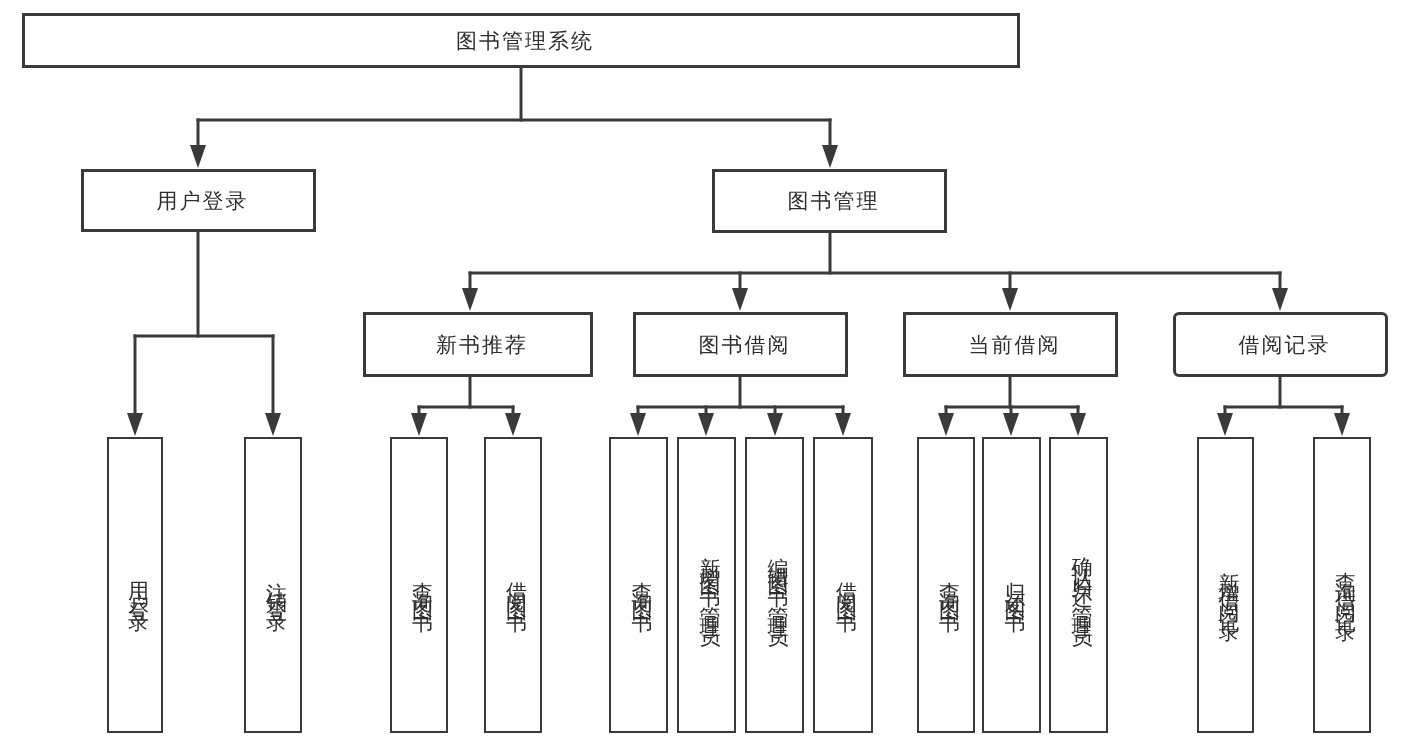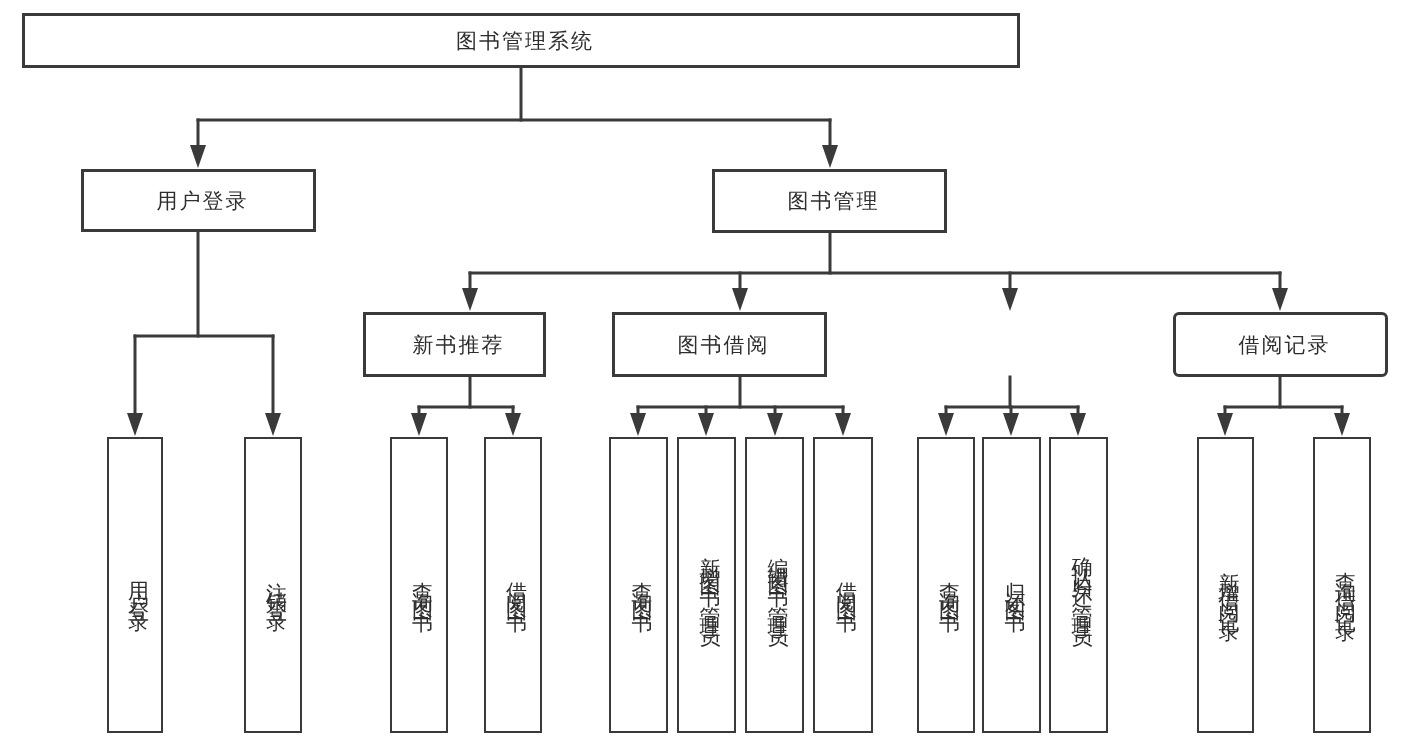--- a/index.html
+++ b/index.html
@@ -123,25 +123,28 @@
     <span>图书管理系统</span>
   </div>
 
   <div class="node hnode" style="left:81px;top:169px;width:235px;height:63px;">
     <span>用户登录</span>
   </div>
   <div class="node hnode" style="left:712px;top:169px;width:235px;height:64px;text-align:right;">
     <span>图书管理</span>
   </div>
 
-  <div class="node hnode" style="left:363px;top:312px;width:183px;height:65px;">
+  <div class="node hnode" style="left:363px;top:312px;width:230px;height:65px;">
     <span>新书推荐</span>
   </div>
-  <div class="node hnode" style="left:612px;top:312px;width:215px;height:65px;">
+  <div class="node hnode" style="left:633px;top:312px;width:215px;height:65px;">
     <span>图书借阅</span>
+  </div>
+  <div class="node hnode" style="left:903px;top:312px;width:215px;height:65px;">
+    <span>当前借阅</span>
   </div>
   <div class="node hnode" style="left:1173px;top:312px;width:215px;height:65px;border-radius:6px;">
     <span>借阅记录</span>
   </div>
 
   <div class="node leaf" style="left:107px;top:437px;width:56px;height:296px;">
     <span>用户登录</span>
   </div>
   <div class="node leaf" style="left:244px;top:437px;width:58px;height:296px;">
     <span>注销登录</span>

